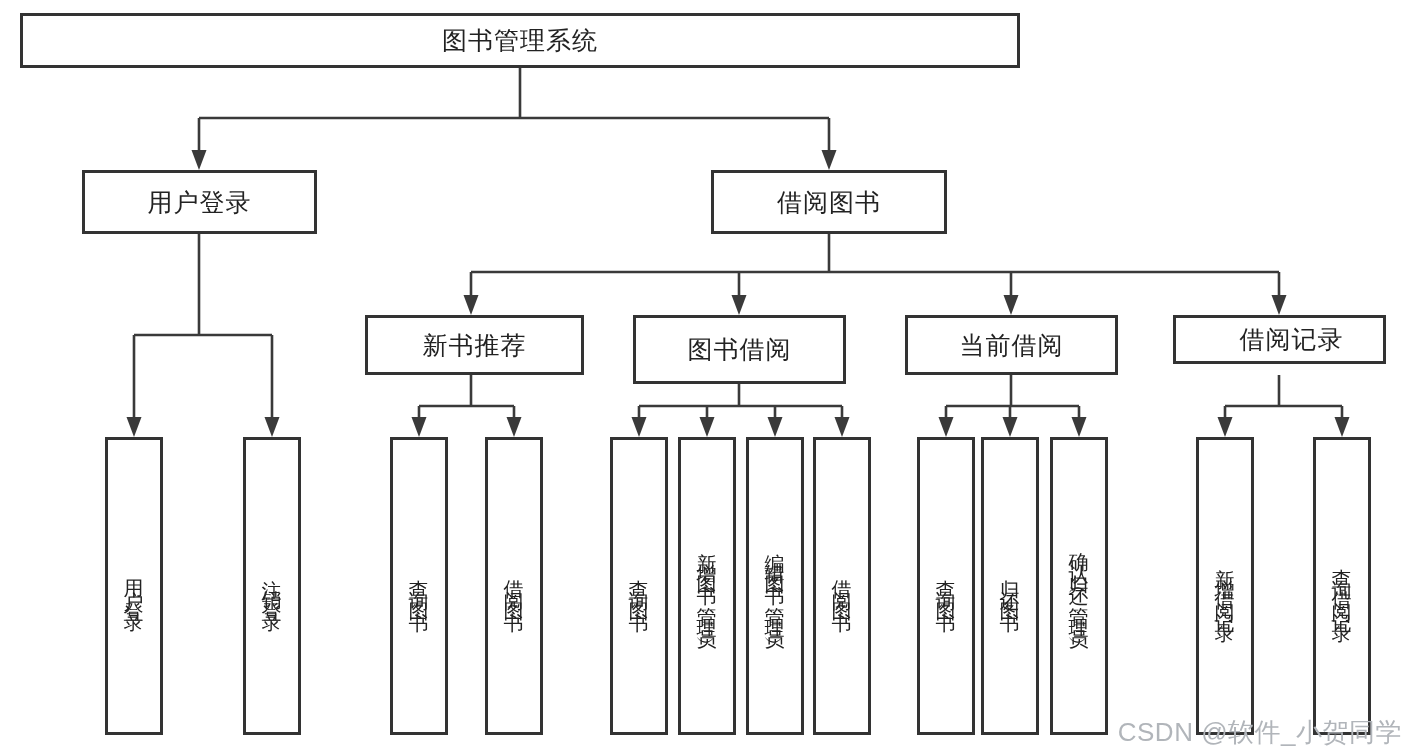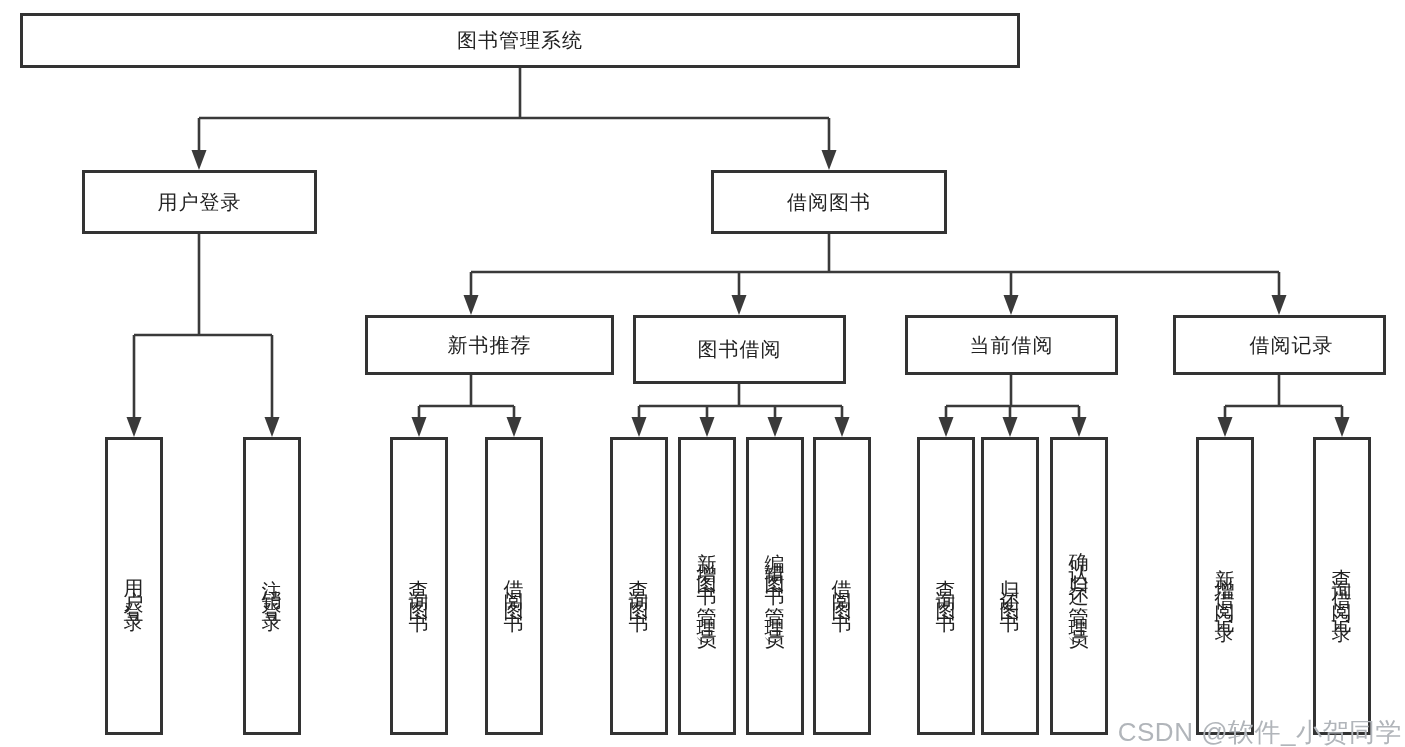--- a/index.html
+++ b/index.html
@@ -10,21 +10,21 @@
   .canvas{
     position:relative; width:1405px; height:747px;
     background:var(--page_bg); overflow:hidden;
     font-family:"Liberation Sans","DejaVu Sans",sans-serif;
   }
   .wires{position:absolute; left:0; top:0; z-index:1;}
   .box{
     position:absolute; z-index:2; box-sizing:border-box;
     background:var(--box_bg); border:3px solid var(--border);
     display:flex; align-items:center; justify-content:center;
-    color:var(--text); font-size:20px; letter-spacing:1px; white-space:nowrap;
+    color:var(--text); font-size:25px; letter-spacing:1px; white-space:nowrap;
   }
   .vbox{
     position:absolute; z-index:2; box-sizing:border-box;
     background:var(--box_bg); border:3px solid var(--border);
     display:flex; align-items:center; justify-content:center;
     color:var(--text); top:437px; width:58px; height:298px;
   }
   .vbox .vtext{
     writing-mode:vertical-rl; text-orientation:mixed;
     font-size:20px; letter-spacing:11px; line-height:1;
@@ -59,24 +59,24 @@
          M938.5,417 L953.5,417 L946,437 Z  M1002.5,417 L1017.5,417 L1010,437 Z
          M1071.5,417 L1086.5,417 L1079,437 Z  M1217.5,417 L1232.5,417 L1225,437 Z
          M1334.5,417 L1349.5,417 L1342,437 Z"></path>
   </svg>
 
   <div class="box" style="left:20px;top:13px;width:1000px;height:55px;">图书管理系统</div>
 
   <div class="box" style="left:82px;top:170px;width:235px;height:64px;">用户登录</div>
   <div class="box" style="left:711px;top:170px;width:236px;height:64px;">借阅图书</div>
 
-  <div class="box" style="left:365px;top:315px;width:249px;height:60px;">新书推荐</div>
+  <div class="box" style="left:365px;top:315px;width:219px;height:60px;">新书推荐</div>
   <div class="box" style="left:633px;top:315px;width:213px;height:69px;">图书借阅</div>
   <div class="box" style="left:905px;top:315px;width:213px;height:60px;text-align:right;">当前借阅</div>
-  <div class="box" style="left:1173px;top:315px;width:213px;height:60px;padding-left:24px;">借阅记录</div>
+  <div class="box" style="left:1173px;top:315px;width:213px;height:49px;padding-left:24px;">借阅记录</div>
 
   <div class="vbox" style="left:105px;">
     <span class="vtext">用户登录</span>
   </div>
   <div class="vbox" style="left:243px;">
     <span class="vtext">注销登录</span>
   </div>
 
   <div class="vbox" style="left:390px;">
     <span class="vtext">查询图书</span>

